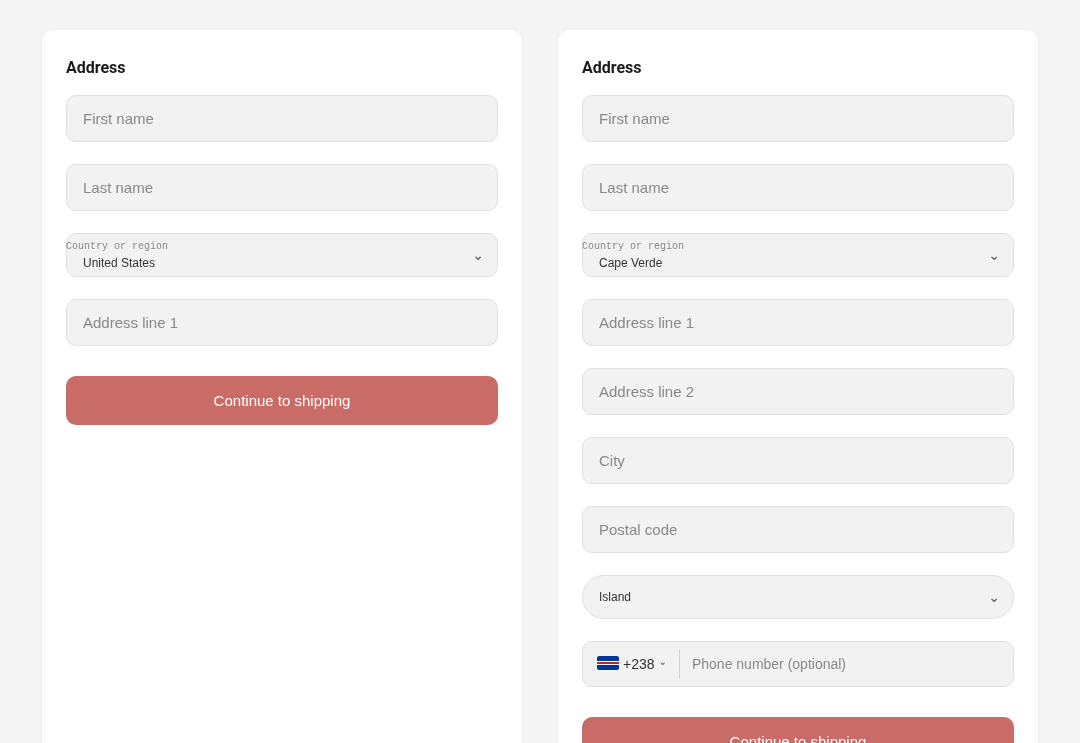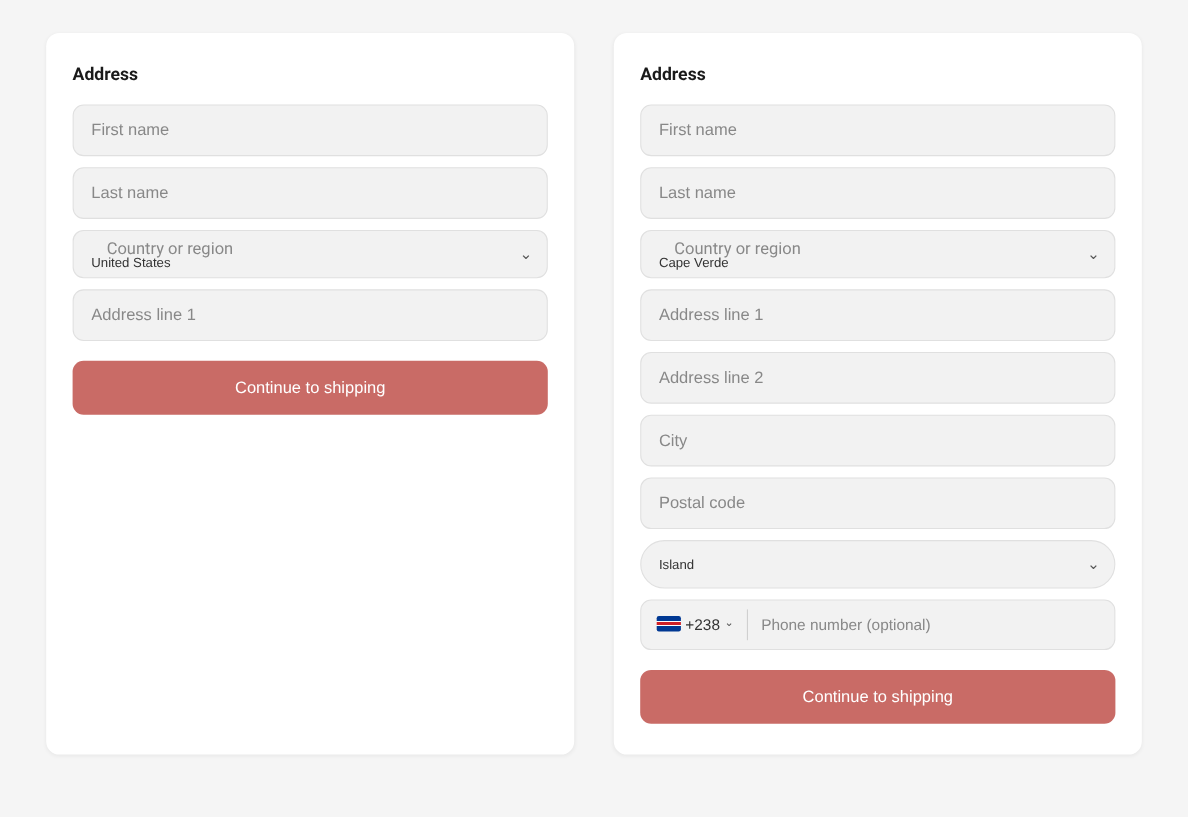--- a/index.html
+++ b/index.html
@@ -35,21 +35,21 @@
     }
 
     .form-title {
       font-size: 16px;
       font-weight: 700;
       color: #1a1a1a;
       margin-bottom: 18px;
     }
 
     .form-field {
-      margin-bottom: 10px;
+      margin-bottom: 22px;
     }
 
     .form-input {
       width: 100%;
       padding: 14px 16px;
       border: 1px solid #e0e0e0;
       border-radius: 10px;
       background-color: #f2f2f2;
       font-size: 15px;
       color: #555;
@@ -75,24 +75,25 @@
       color: #333;
       outline: none;
       appearance: none;
       cursor: pointer;
       padding-top: 22px;
     }
 
     .select-label {
       position: absolute;
       top: 8px;
-      left: 31px;
-      font-size: 15px;
+      left: 0;
+      font-size: 10px;
       color: #888;
       pointer-events: none;
+      font-family: Liberation Mono, monospace;
     }
 
     .select-chevron {
       position: absolute;
       right: 14px;
       top: 50%;
       transform: translateY(-50%);
       pointer-events: none;
       color: #555;
       font-size: 14px;

